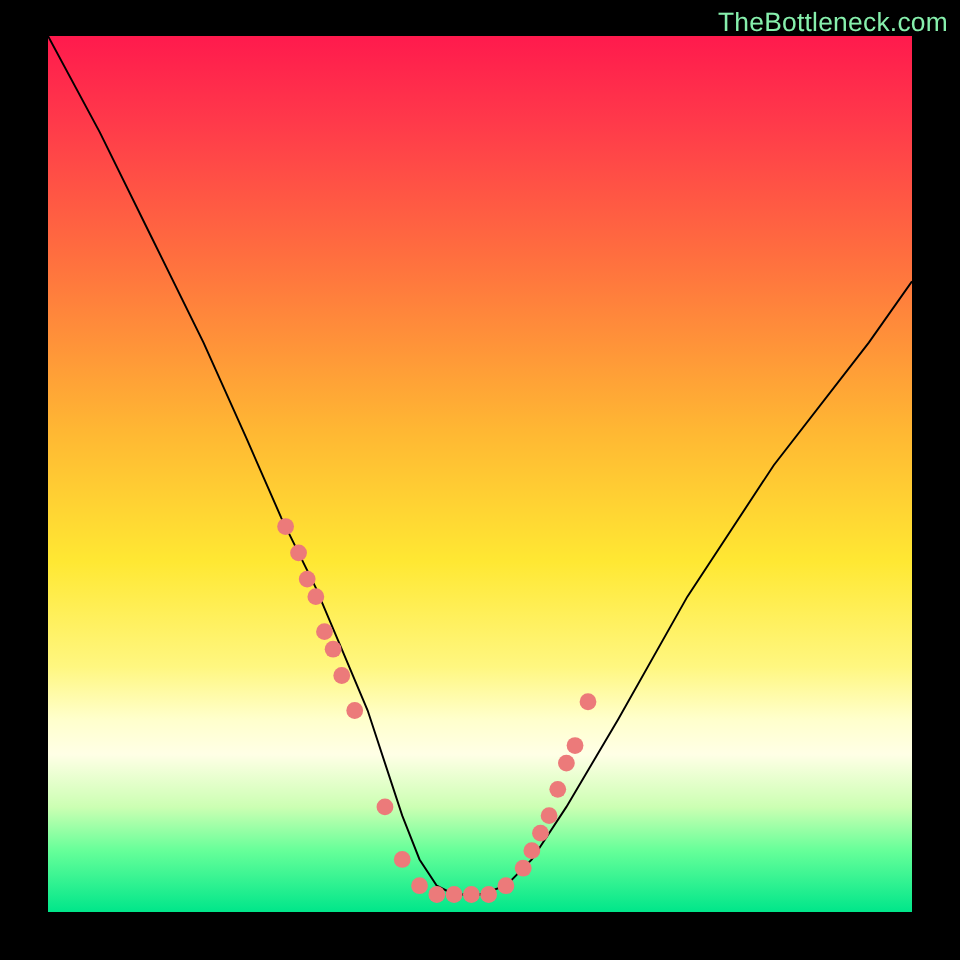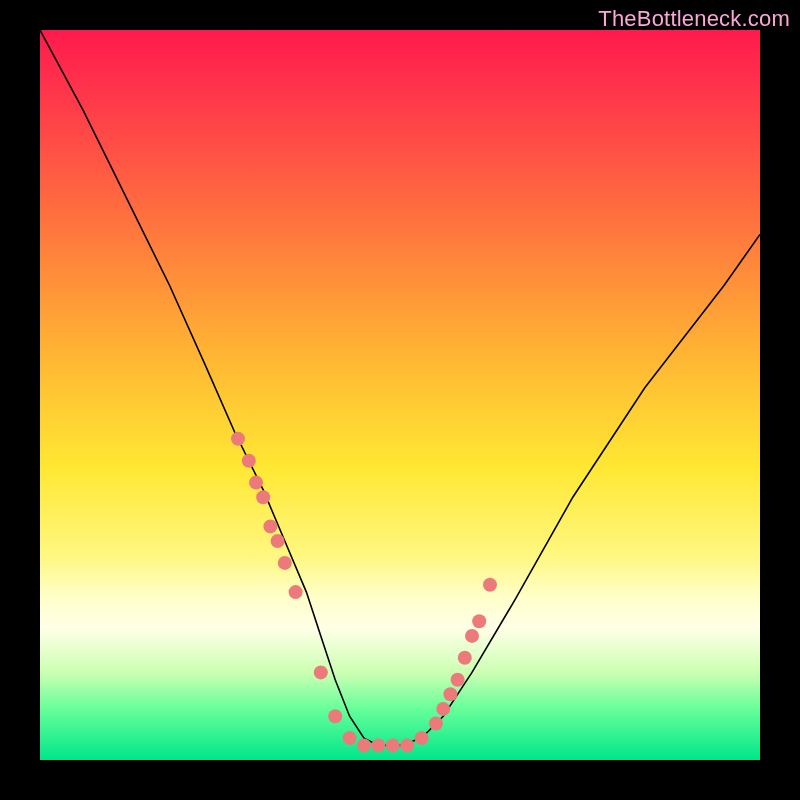--- a/index.html
+++ b/index.html
@@ -41,21 +41,21 @@
     position: absolute;
     left: 0;
     top: 0;
     width: 720px;
     height: 730px;
   }
   .attrib {
     position: absolute;
     top: 6px;
     right: 10px;
-    color: #f9a8d4;
+    color: #86efac;
     font-size: 22px;
     font-weight: 500;
     letter-spacing: 0.2px;
   }
   .marker {
     fill: #ec7a7a;
     stroke: none;
   }
   .curveline {
     fill: none;

